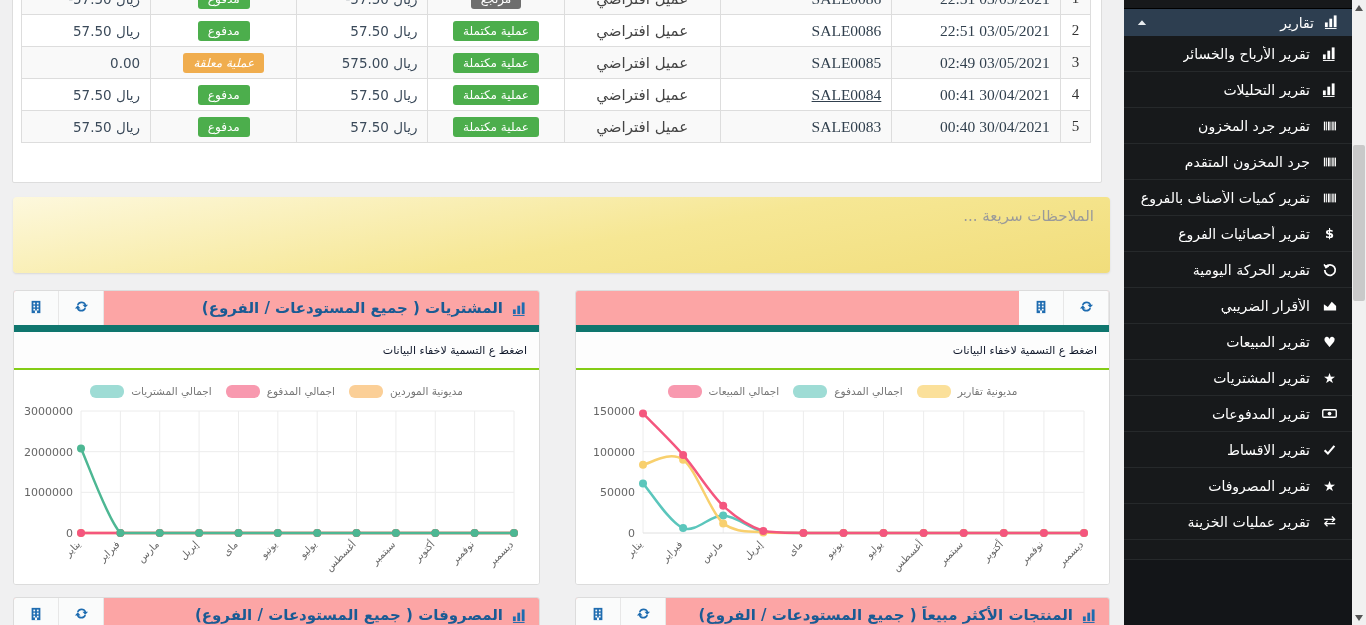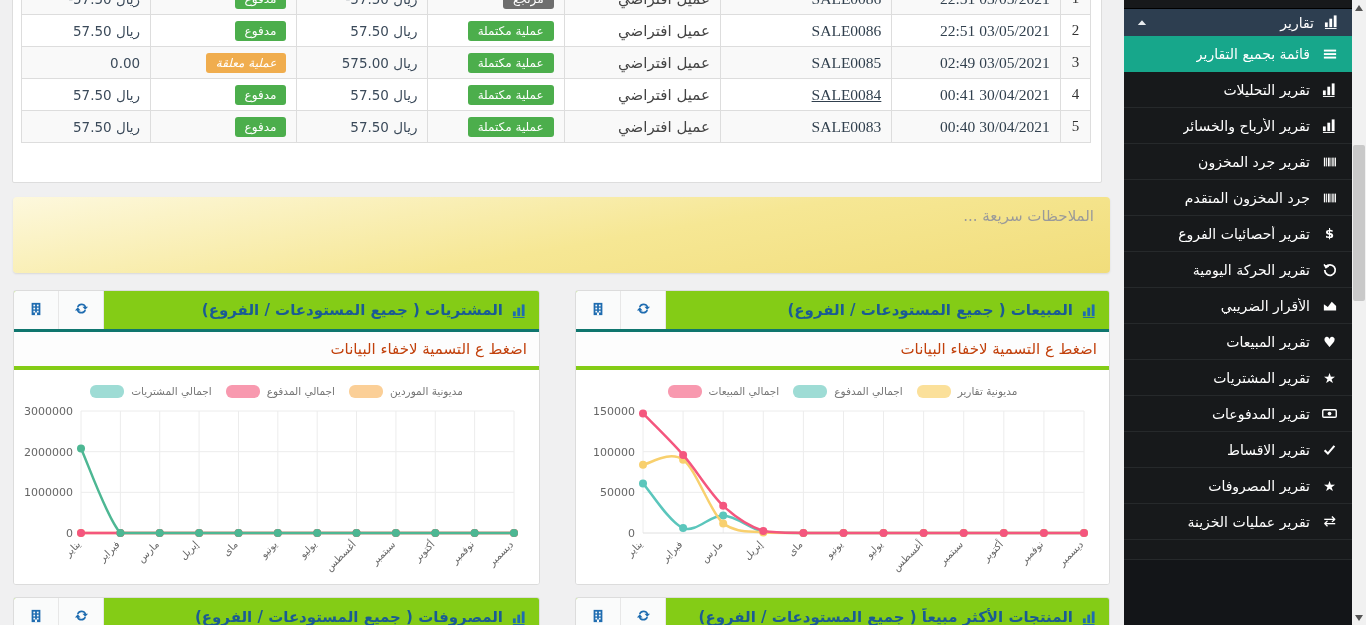--- a/index.html
+++ b/index.html
@@ -14,49 +14,49 @@
                background:#fff; border:1px solid #ddd; border-radius:2px; }
   .sales-table { position:absolute; top:-5px; left:8px; right:10px; border-collapse:collapse;
                  width:calc(100% - 18px); table-layout:fixed; }
   .sales-table td { border:1px solid #ddd; height:32px; padding:2px 10px; font-size:14px;
                     color:#444; text-align:right; vertical-align:middle; white-space:nowrap; overflow:hidden; }
   .sales-table tr:nth-child(odd) td { background:#f9f9f9; }
   .sales-table tr:nth-child(even) td { background:#fff; }
   td.c-num { text-align:center; font-family:"Liberation Serif", serif; font-size:15px; color:#333; }
   td.c-serif { font-family:"Liberation Serif", serif; font-size:15.5px; color:#31404e; direction:ltr; text-align:right; }
   td.c-amount { direction:ltr; text-align:right; color:#3b4a5a; font-size:13.5px; }
-  td.c-badge { text-align:right; }
-  td.c-arabic { color:#444; font-size:15px; }
+  td.c-badge { text-align:center; }
+  td.c-arabic { color:#444; font-size:15px;text-align:center; }
   .badge { display:inline-block; color:#fff; font-size:12px; padding:4px 10px; border-radius:3px; line-height:1; }
   .badge.success { background:#4cae4c; }
   .badge.warning { background:#f0ad4e; }
   .badge.default { background:#6e6e6e; }
 
   
   .notes { position:absolute; left:13px; top:197px; width:1097px; height:76px;
            border:none; outline:none; resize:none; border-radius:4px; padding:10px 16px;
            background:linear-gradient(170deg, #fdf8dd 0%, #f6e794 55%, #f1dd7b 100%);
            box-shadow:0 1px 2px rgba(0,0,0,0.10); font-family:"DejaVu Sans", sans-serif; font-size:15px; color:#555; }
   .notes::placeholder { color:#9a9a9a; }
 
   
   .panel { position:absolute; background:#fff; border:1px solid #dcdcdc; border-radius:3px; overflow:hidden; }
   .panel.p-sales      { left:575px; top:290px; width:535px; height:295px; }
   .panel.p-purchases  { left:13px;  top:290px; width:527px; height:295px; }
   .panel.p-products   { left:575px; top:597px; width:535px; height:60px; }
   .panel.p-expenses   { left:13px;  top:597px; width:527px; height:60px; }
 
-  .panel-header { display:flex; align-items:stretch; height:41px; background:#84cc16; border-bottom:3px solid #0f766e; }
+  .panel-header { display:flex; align-items:stretch; height:41px; background:#fca5a5; border-bottom:7px solid #0f766e; }
   .ph-title { flex:1; display:flex; align-items:center; gap:9px; padding:0 12px; min-width:0; }
   .ph-title .t-icon { color:#1e6cb0; display:inline-flex; }
   .ph-title .t-text { color:#1a5b94; font-weight:bold; font-size:15px; white-space:nowrap; overflow:hidden; }
   .ph-tool { width:45px; display:flex; align-items:center; justify-content:center;
              border-right:1px solid #e7e7e7; color:#1e6cb0; cursor:pointer; background:#fafbfb; border-left:none; border-top:none; border-bottom:none; }
   .panel-sub { height:38px; display:flex; align-items:center; padding:0 12px; background:#fdfdfd;
-               border-bottom:4px solid #84cc16; color:#c2410c; font-size:15px; }
+               border-bottom:2px solid #84cc16; color:#0f172a; font-size:11px; }
   .panel-body { position:relative; height:215px; background:#fff; }
 
   .legend { display:flex; justify-content:center; align-items:center; gap:14px; margin-top:13px; height:16px; direction:rtl; }
   .legend-item { display:flex; align-items:center; gap:7px; cursor:pointer; }
   .legend-label { font-size:10.5px; color:#777; white-space:nowrap; }
   .legend-swatch { width:34px; height:13px; border-radius:6px; display:inline-block; }
 
   .chart-wrap { margin-top:4px; direction:ltr; text-align:center; }
 
   
@@ -141,31 +141,20 @@
             <td class="c-amount" style="width: 128px;">57.50 ريال</td>
           </tr>
         </tbody>
     </table>
   </div>
 
   <textarea class="notes" placeholder="الملاحظات سريعة ..." style=""></textarea>
 
   <div class="panel p-sales">
     <div class="panel-header">
-      <div class="ph-title">
-        <span class="t-icon">
-            <svg width="15" height="15" viewBox="0 0 16 16" fill="currentColor">
-              <rect x="1" y="9" width="3" height="5"></rect>
-              <rect x="5.7" y="5" width="3" height="9"></rect>
-              <rect x="10.4" y="1.5" width="3" height="12.5"></rect>
-              <rect x="1" y="15" width="12.4" height="1"></rect>
-            </svg>
-          </span>
-        <span class="t-text">المبيعات ( جميع المستودعات / الفروع)</span>
-      </div>
       <div class="ph-tool">
           <span><svg width="15" height="15" viewBox="0 0 16 16" fill="currentColor">
               <path d="M8 2.6a5.4 5.4 0 0 1 5 3.4h2l-3 3.4L9 6h2.2A3.8 3.8 0 0 0 4.6 7L3.2 6A5.4 5.4 0 0 1 8 2.6z"></path>
               <path d="M8 13.4A5.4 5.4 0 0 1 3 10H1l3-3.4L7 10H4.8a3.8 3.8 0 0 0 6.6-1l1.4 1A5.4 5.4 0 0 1 8 13.4z"></path>
             </svg></span>
         </div>
       <div class="ph-tool">
           <span><svg width="14" height="14" viewBox="0 0 16 16">
               <rect x="3" y="1" width="10" height="14" fill="currentColor"></rect>
               <g fill="#fafbfb">
@@ -481,51 +470,41 @@
           <rect x="1" y="15" width="12.4" height="1"></rect>
         </svg></span>
     <span>تقارير</span>
     <span class="caret">
         <svg width="10" height="7" viewBox="0 0 12 8" fill="currentColor">
           <path d="M1 7 L6 1.2 L11 7 z"></path>
         </svg>
       </span>
   </div>
   <div id="sidebar-list">
-      <div class="sb-item active">
-        <span class="sb-icon">
-          <svg width="14" height="14" viewBox="0 0 16 16" fill="currentColor">
-            <rect x="1" y="3" width="14" height="2.2"></rect>
-            <rect x="1" y="7" width="14" height="2.2"></rect>
-            <rect x="1" y="11" width="14" height="2.2"></rect>
-          </svg>
-        </span>
-        <span class="sb-label">قائمة بجميع التقارير</span>
-      </div>
       <div class="sb-item">
         <span class="sb-icon">
           <svg width="15" height="15" viewBox="0 0 16 16" fill="currentColor">
             <rect x="1" y="9" width="3" height="5"></rect>
             <rect x="5.7" y="5" width="3" height="9"></rect>
             <rect x="10.4" y="1.5" width="3" height="12.5"></rect>
             <rect x="1" y="15" width="12.4" height="1"></rect>
           </svg>
         </span>
-        <span class="sb-label">تقرير التحليلات</span>
+        <span class="sb-label">تقرير الأرباح والخسائر</span>
       </div>
       <div class="sb-item">
         <span class="sb-icon">
           <svg width="15" height="15" viewBox="0 0 16 16" fill="currentColor">
             <rect x="1" y="9" width="3" height="5"></rect>
             <rect x="5.7" y="5" width="3" height="9"></rect>
             <rect x="10.4" y="1.5" width="3" height="12.5"></rect>
             <rect x="1" y="15" width="12.4" height="1"></rect>
           </svg>
         </span>
-        <span class="sb-label">تقرير الأرباح والخسائر</span>
+        <span class="sb-label">تقرير التحليلات</span>
       </div>
       <div class="sb-item">
         <span class="sb-icon">
           <svg width="14" height="14" viewBox="0 0 16 16" fill="currentColor">
             <rect x="1" y="3" width="1.6" height="10"></rect>
             <rect x="3.6" y="3" width="1" height="10"></rect>
             <rect x="5.6" y="3" width="2" height="10"></rect>
             <rect x="8.6" y="3" width="1" height="10"></rect>
             <rect x="10.6" y="3" width="1.6" height="10"></rect>
             <rect x="13.2" y="3" width="1.6" height="10"></rect>
@@ -541,20 +520,33 @@
             <rect x="5.6" y="3" width="2" height="10"></rect>
             <rect x="8.6" y="3" width="1" height="10"></rect>
             <rect x="10.6" y="3" width="1.6" height="10"></rect>
             <rect x="13.2" y="3" width="1.6" height="10"></rect>
           </svg>
         </span>
         <span class="sb-label">جرد المخزون المتقدم</span>
       </div>
       <div class="sb-item">
         <span class="sb-icon">
+          <svg width="14" height="14" viewBox="0 0 16 16" fill="currentColor">
+            <rect x="1" y="3" width="1.6" height="10"></rect>
+            <rect x="3.6" y="3" width="1" height="10"></rect>
+            <rect x="5.6" y="3" width="2" height="10"></rect>
+            <rect x="8.6" y="3" width="1" height="10"></rect>
+            <rect x="10.6" y="3" width="1.6" height="10"></rect>
+            <rect x="13.2" y="3" width="1.6" height="10"></rect>
+          </svg>
+        </span>
+        <span class="sb-label">تقرير كميات الأصناف بالفروع</span>
+      </div>
+      <div class="sb-item">
+        <span class="sb-icon">
           <span class="icon-char" style="font-weight:bold">$</span>
         </span>
         <span class="sb-label">تقرير أحصائيات الفروع</span>
       </div>
       <div class="sb-item">
         <span class="sb-icon">
           <svg width="14" height="14" viewBox="0 0 16 16" fill="none" stroke="currentColor" stroke-width="2">
             <path d="M3.2 4.5 A 6 6 0 1 1 2 8"></path>
             <path d="M1.2 1.6 L3.4 5.4 L6.6 3.4" stroke-width="1.6" fill="currentColor"></path>
           </svg>

